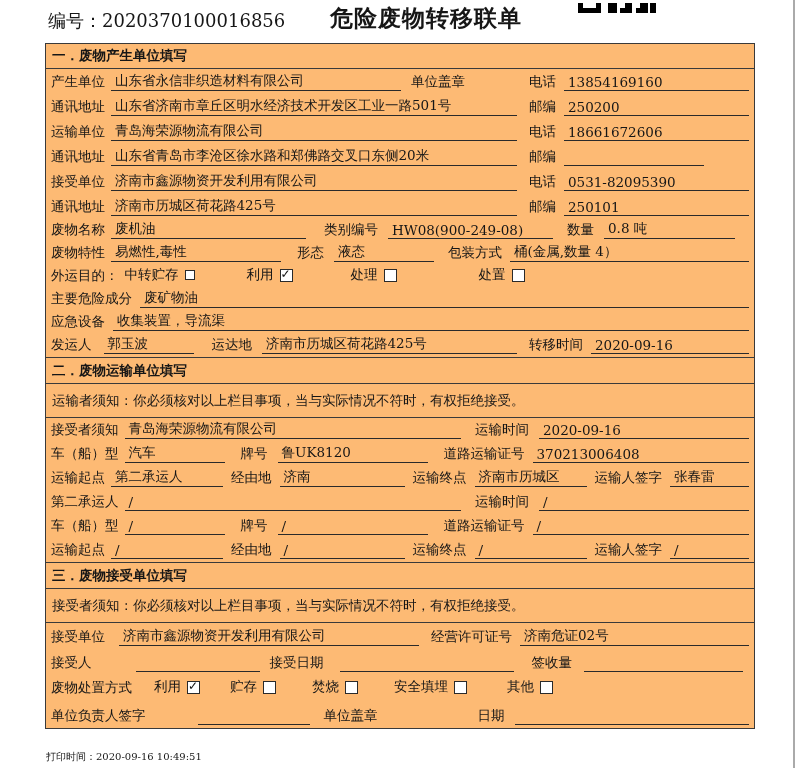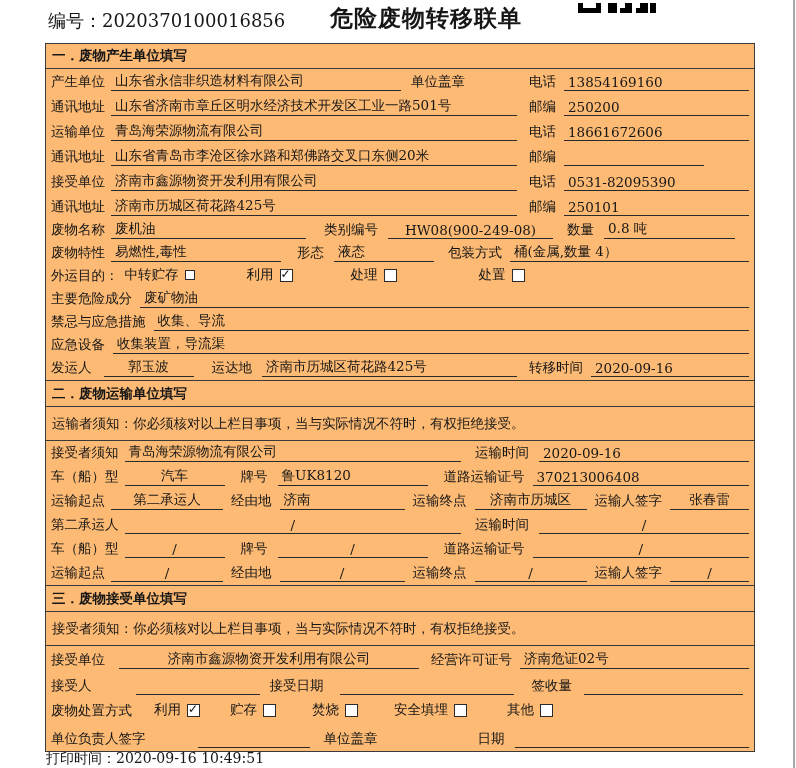--- a/index.html
+++ b/index.html
@@ -21,27 +21,27 @@
   .sec{display:flex;align-items:center;height:24px;padding:0 6px;font-weight:bold;
     font-size:13.5px;border-bottom:1.5px solid #3a3a3a;}
   .sec.bt{border-top:1.5px solid #3a3a3a;height:25px;}
   .notice{display:flex;align-items:center;height:33px;padding:0 6px;border-bottom:1.5px solid #3a3a3a;text-align:right;}
   .row{display:flex;align-items:flex-end;padding:0 5px 3px 5px;box-sizing:border-box;}
   .h25{height:25px}.h23{height:23px}.h24{height:24px}.h26{height:26px}.h28{height:28px}
   .lb{white-space:nowrap;flex:none;}
   .u{border-bottom:1px solid #2a2a2a;white-space:nowrap;overflow:hidden;
      padding:0 4px;min-height:16px;box-sizing:border-box;flex:none;}
   .u.f{flex:1 1 auto;}
-  .c{text-align:center;}
+  .c{}
   .opt{display:flex;align-items:center;margin-bottom:1px;}
   .cb{width:11px;height:11px;border:1px solid #2a2a2a;margin-left:6px;position:relative;
       flex:none;box-sizing:content-box;background:#fff;}
   .cb.small{width:8px;height:8px;}
   .cb.checked::after{content:"✓";position:absolute;left:0;top:-3px;font-size:12px;color:#111;}
-  .footer{position:absolute;left:46px;top:750px;white-space:nowrap;font-size:14px;}
+  .footer{position:absolute;left:46px;top:750px;white-space:nowrap;font-size:10px;}
 </style>
 </head>
 <body>
 
 <div class="hdr">
   <div class="doc-no"><span>编号：</span><span>2020370100016856</span></div>
   <div class="main-title">危险废物转移联单</div>
   <div class="qr">
     <svg width="78" height="10" viewBox="0 0 78 10" fill="#000">
       <rect x="0" y="0" width="5" height="10"></rect>
@@ -140,24 +140,20 @@
       <span class="lb">处置</span>
       <span class="cb"></span>
     </span>
   </div>
 
   <div class="row h23">
     <span class="lb">主要危险成分</span>
     <span class="u f" style="margin-left:8px">废矿物油</span>
   </div>
 
-  <div class="row h23">
-    <span class="lb">禁忌与应急措施</span>
-    <span class="u f" style="margin-left:8px">收集、导流</span>
-  </div>
 
   <div class="row h23">
     <span class="lb">应急设备</span>
     <span class="u f" style="margin-left:8px">收集装置，导流渠</span>
   </div>
 
   <div class="row h23">
     <span class="lb">发运人</span>
     <span class="u c" style="width:90px;margin-left:12px">郭玉波</span>
     <span class="lb" style="margin-left:18px">运达地</span>

